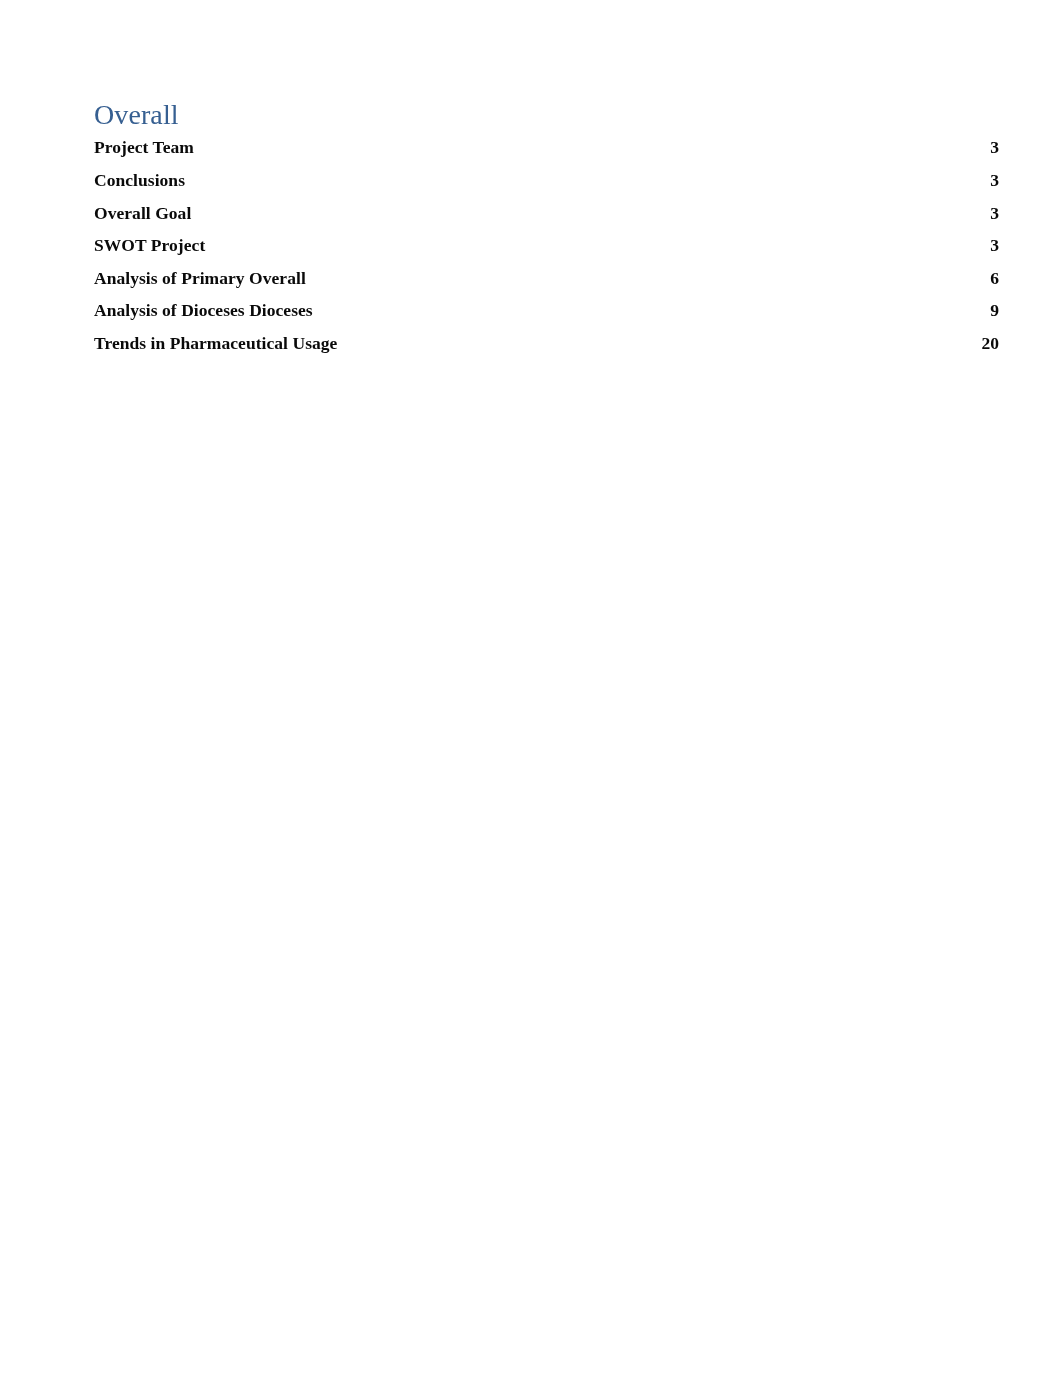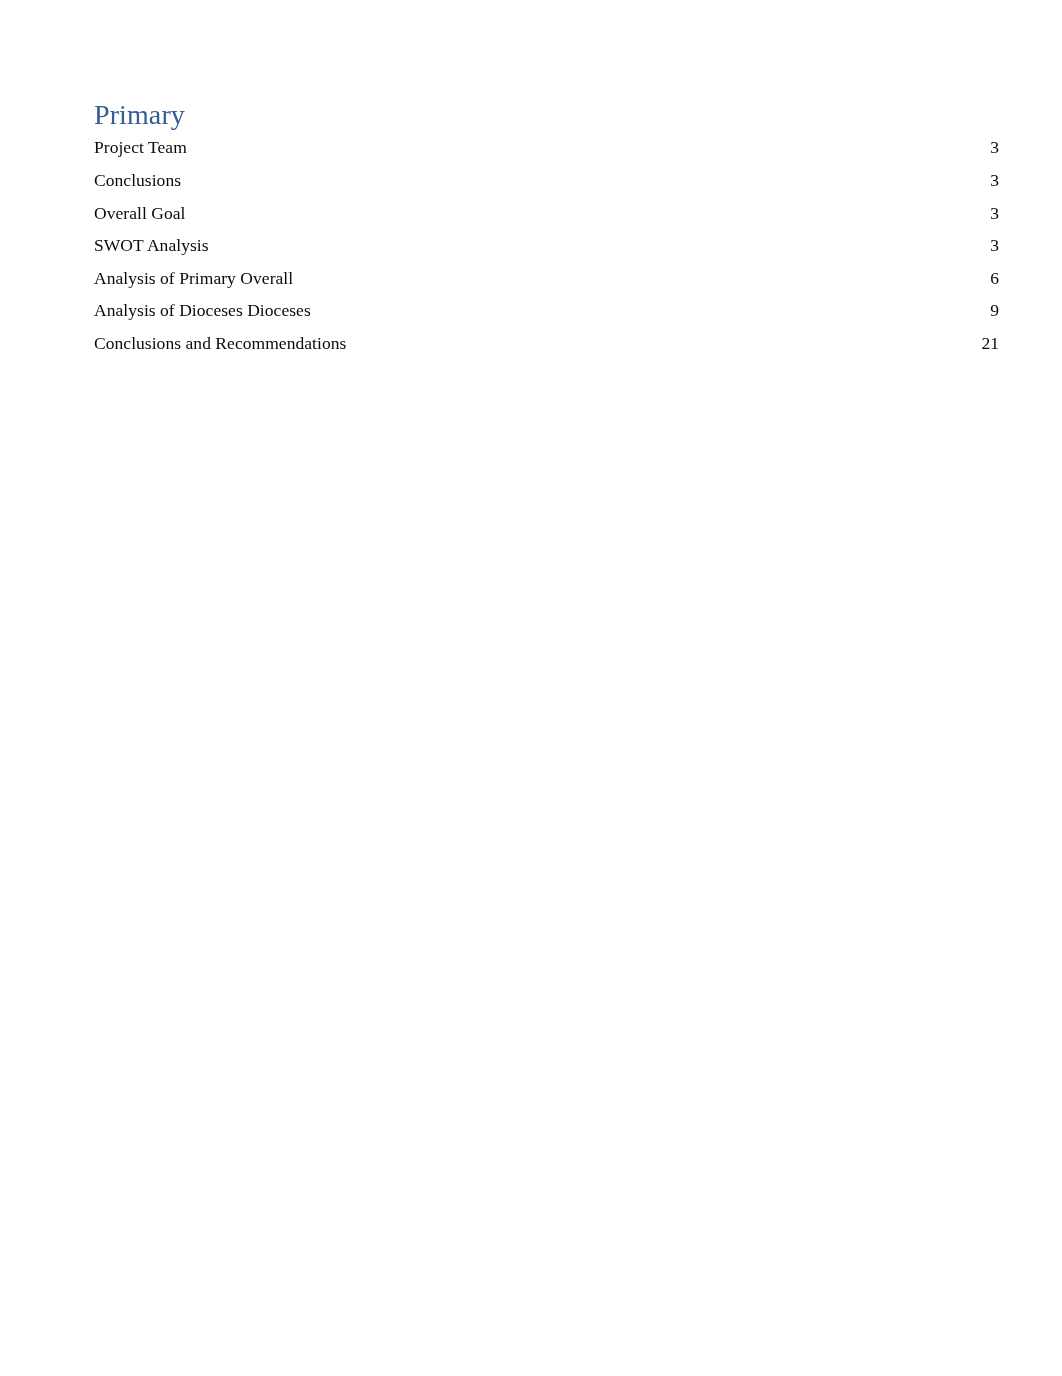--- a/index.html
+++ b/index.html
@@ -43,20 +43,21 @@
   }
   .toc-entry {
     display: flex;
     align-items: baseline;
     justify-content: center;
     font-size: 17.5px;
     line-height: 1.0;
     color: #0a0a0a;
     height: 32.6px;
     white-space: nowrap;
+    font-weight: bold;
   }
   .toc-entry-title {
     font-size: 17.5px;
     color: #0a0a0a;
     letter-spacing: 0.05px;
   }
   .toc-leader {
     flex: 1 1 auto;
     min-width: 12px;
   }
@@ -66,21 +67,21 @@
     text-align: right;
     flex: 0 0 auto;
   }
 </style>
 </head>
 <body>
 
 <div class="page">
   <div class="toc-block">
 
-    <h1 class="toc-heading">Primary</h1>
+    <h1 class="toc-heading">Overall</h1>
 
     <ul class="toc-list">
 
       <li class="toc-entry">
         <span class="toc-entry-title">Project Team</span>
         <span class="toc-leader"></span>
         <span class="toc-entry-page">3</span>
       </li>
 
       <li class="toc-entry">
@@ -89,41 +90,41 @@
         <span class="toc-entry-page">3</span>
       </li>
 
       <li class="toc-entry">
         <span class="toc-entry-title">Overall Goal</span>
         <span class="toc-leader"></span>
         <span class="toc-entry-page">3</span>
       </li>
 
       <li class="toc-entry">
-        <span class="toc-entry-title">SWOT Analysis</span>
+        <span class="toc-entry-title">SWOT Project</span>
         <span class="toc-leader"></span>
         <span class="toc-entry-page">3</span>
       </li>
 
 
       <li class="toc-entry">
         <span class="toc-entry-title">Analysis of Primary Overall</span>
         <span class="toc-leader"></span>
         <span class="toc-entry-page">6</span>
       </li>
 
       <li class="toc-entry">
         <span class="toc-entry-title">Analysis of Dioceses Dioceses</span>
         <span class="toc-leader"></span>
         <span class="toc-entry-page">9</span>
       </li>
 
+      <li class="toc-entry">
+        <span class="toc-entry-title">Trends in Pharmaceutical Usage</span>
+        <span class="toc-leader"></span>
+        <span class="toc-entry-page">20</span>
+      </li>
 
-      <li class="toc-entry">
-        <span class="toc-entry-title">Conclusions and Recommendations</span>
-        <span class="toc-leader"></span>
-        <span class="toc-entry-page">21</span>
-      </li>
 
 
     </ul>
   </div>
 </div>
 
 </body></html>

